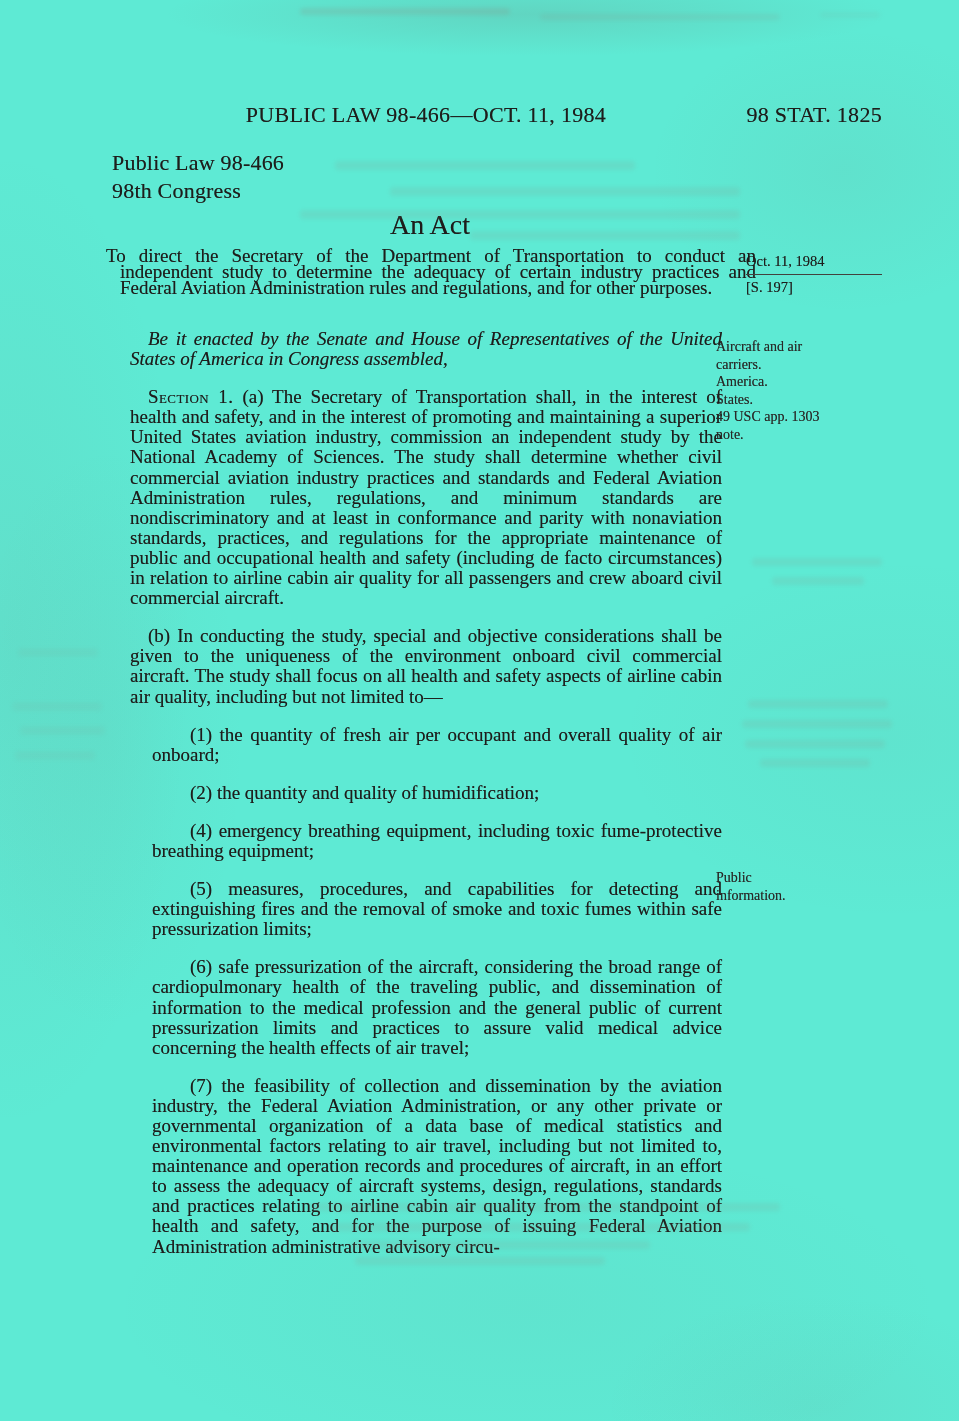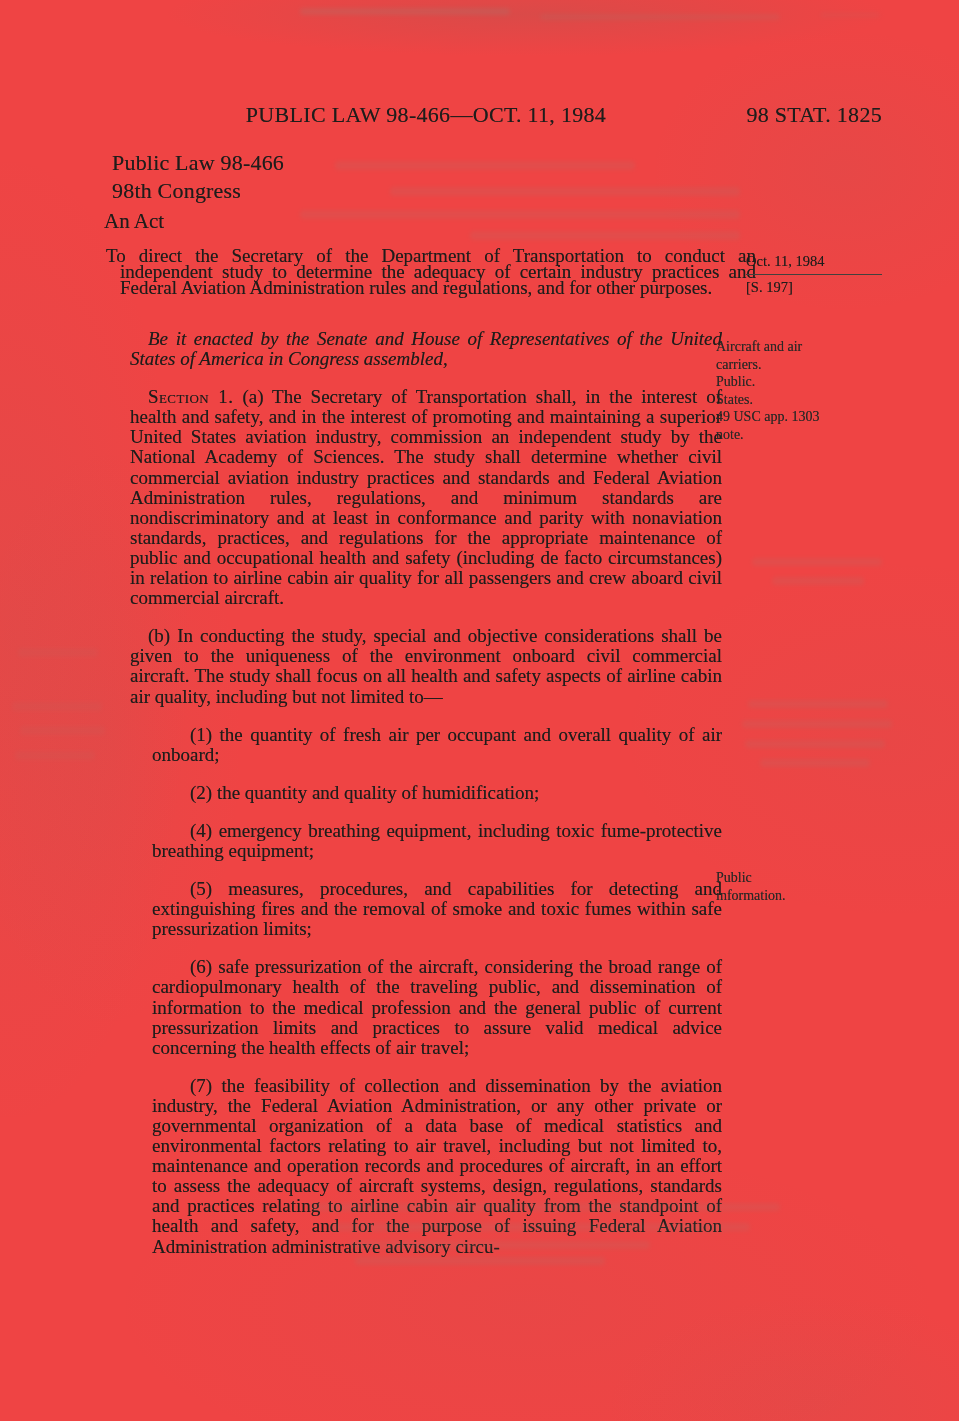--- a/index.html
+++ b/index.html
@@ -4,21 +4,21 @@
 <style>
   html, body { margin: 0; padding: 0; }
   body {
     width: 959px; height: 1421px;
     background: #ffffff;
     font-family: "Liberation Serif", "DejaVu Serif", serif;
   }
   #page {
     position: relative;
     width: 959px; height: 1421px;
-    background: #ef4444;
+    background: #5eead4;
     overflow: hidden;
     color: #1e1d1b;
   }
   
   #texture {
     position: absolute; inset: 0; pointer-events: none;
     background:
       radial-gradient(ellipse 520px 60px at 55% 1%, rgba(110,105,95,.16), transparent 70%),
       radial-gradient(ellipse 300px 220px at 88% 12%, rgba(120,115,105,.07), transparent 65%),
       radial-gradient(ellipse 260px 700px at 1% 45%, rgba(120,115,105,.09), transparent 70%),
@@ -34,21 +34,21 @@
     position: absolute; left: 112px; width: 628px; top: 102px;
     text-align: center; font-size: 22px; letter-spacing: .3px;
   }
   #header-right {
     position: absolute; right: 77px; top: 102px;
     font-size: 22px; letter-spacing: .3px;
   }
 
   
   #law-title { position: absolute; left: 112px; top: 149px; font-size: 22px; line-height: 28px; letter-spacing: .2px; }
-  #act-heading { position: absolute; left: 104px; width: 628px; top: 209px; font-size: 21px; }
+  #act-heading { position: absolute; left: 116px; width: 628px; top: 209px; text-align: center; font-size: 28px; }
 
   
   #preamble {
     position: absolute; left: 106px; top: 248px; width: 636px;
     font-size: 19px; line-height: 16px; text-align: justify;
     padding-left: 14px; text-indent: -14px;
   }
 
   
   #margin-date-block { position: absolute; left: 746px; top: 253px; width: 136px; text-align: left; font-size: 14.5px; }
@@ -107,21 +107,21 @@
       <p class="bp item">(2) the quantity and quality of humidification;</p>
       <p class="bp item">(4) emergency breathing equipment, including toxic fume-protective breathing equipment;</p>
       <p class="bp item">(5) measures, procedures, and capabilities for detecting and extinguishing fires and the removal of smoke and toxic fumes within safe pressurization limits;</p>
       <p class="bp item">(6) safe pressurization of the aircraft, considering the broad range of cardiopulmonary health of the traveling public, and dissemination of information to the medical profession and the general public of current pressurization limits and practices to assure valid medical advice concerning the health effects of air travel;</p>
       <p class="bp item">(7) the feasibility of collection and dissemination by the aviation industry, the Federal Aviation Administration, or any other private or governmental organization of a data base of medical statistics and environmental factors relating to air travel, including but not limited to, maintenance and operation records and procedures of aircraft, in an effort to assess the adequacy of aircraft systems, design, regulations, standards and practices relating to airline cabin air quality from the standpoint of health and safety, and for the purpose of issuing Federal Aviation Administration administrative advisory circu-</p>
     </div>
 
   <div id="margin-note-aircraft" class="margin-note txt">
       <div>Aircraft and air</div>
       <div>carriers.</div>
-      <div>Public.</div>
+      <div>America.</div>
       <div>States.</div>
       <div>49 USC app. 1303</div>
       <div>note.</div>
     </div>
   <div id="margin-note-public" class="margin-note txt">
       <div>Public</div>
       <div>information.</div>
     </div>
 
   <div class="smudge dark" style="left:300px; top:8px;  width:210px; height:7px;"></div>

